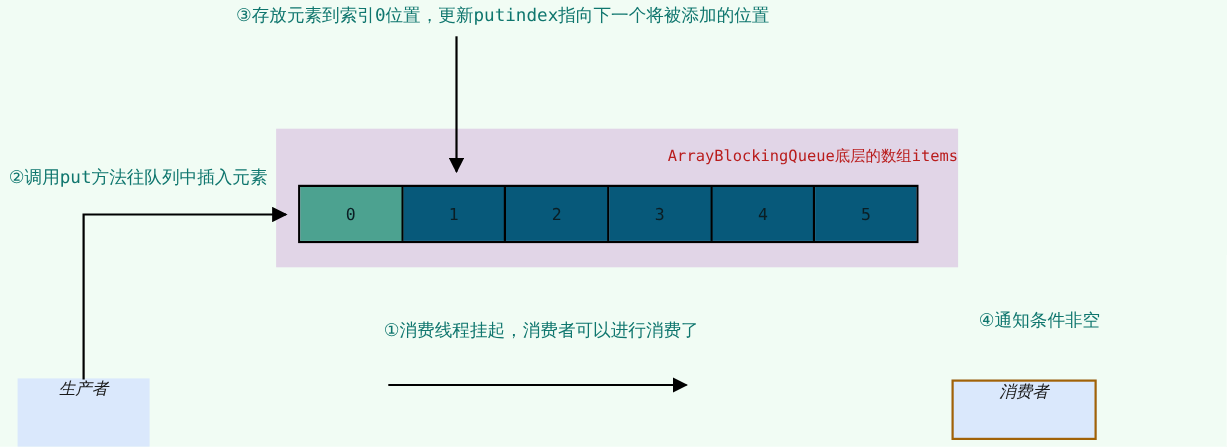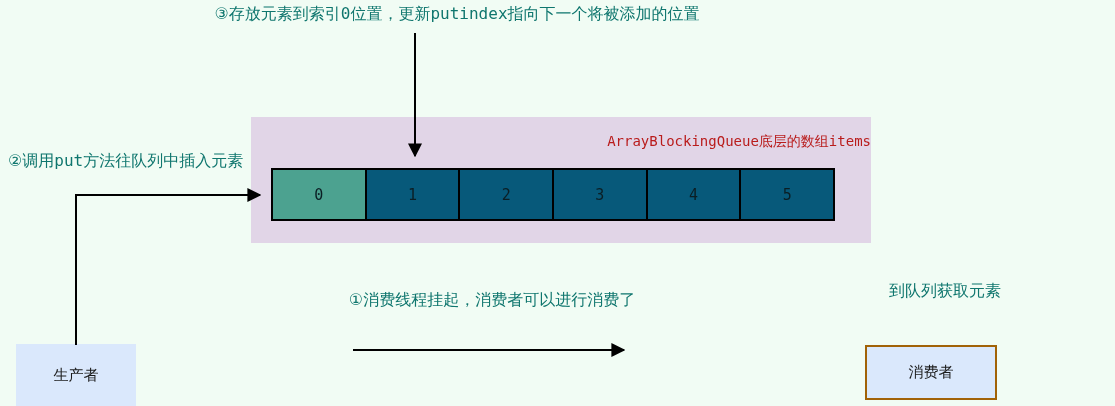--- a/index.html
+++ b/index.html
@@ -52,42 +52,43 @@
     align-items: center;
     justify-content: center;
     font-size: 15px;
     color: #0b1e24;
     border-right: 2px solid #000;
   }
   .queue-cell:last-child { border-right: none; }
   .actor-box {
     position: absolute;
     display: flex;
-    align-items: center;
+    align-items: flex-start;
     justify-content: center;
     font-size: 15px;
     color: #1a1a1a;
     box-sizing: border-box;
+    font-style: italic;
   }
   #producer-box { left: 16px; top: 344px; width: 120px; height: 62px; }
   #consumer-box { left: 865px; top: 345px; width: 132px; height: 55px; border: 2px solid #a16207; }
 </style>
 </head>
 <body>
 
 <div id="canvas" style="background-color: rgb(241, 252, 244);">
 
   <div class="annotation" style="left:146px; top:3px; width:622px; text-align:center;">③存放元素到索引0位置，更新putindex指向下一个将被添加的位置</div>
 
   <div class="annotation" style="left:8px; top:150px;">②调用put方法往队列中插入元素</div>
 
   <div class="annotation" style="left:342px; top:289px; width:300px; text-align:center;">①消费线程挂起，消费者可以进行消费了</div>
 
   <div class="annotation wrap" style="left:780px; top:280px; width:330px; text-align:center;">
-    <div>到队列获取元素</div>
+    <div>④通知条件非空</div>
   </div>
 
   <div class="queue-panel" style="background-color: rgb(225, 213, 231);">
     <div class="queue-title">ArrayBlockingQueue底层的数组items</div>
     <div class="queue-array">
       <div class="queue-cell" style="background-color: rgb(76, 162, 144);">0</div>
       <div class="queue-cell" style="background-color: rgb(7, 89, 122);">1</div>
       <div class="queue-cell" style="background-color: rgb(7, 89, 122);">2</div>
       <div class="queue-cell" style="background-color: rgb(7, 89, 122);">3</div>
       <div class="queue-cell" style="background-color: rgb(7, 89, 122);">4</div>

